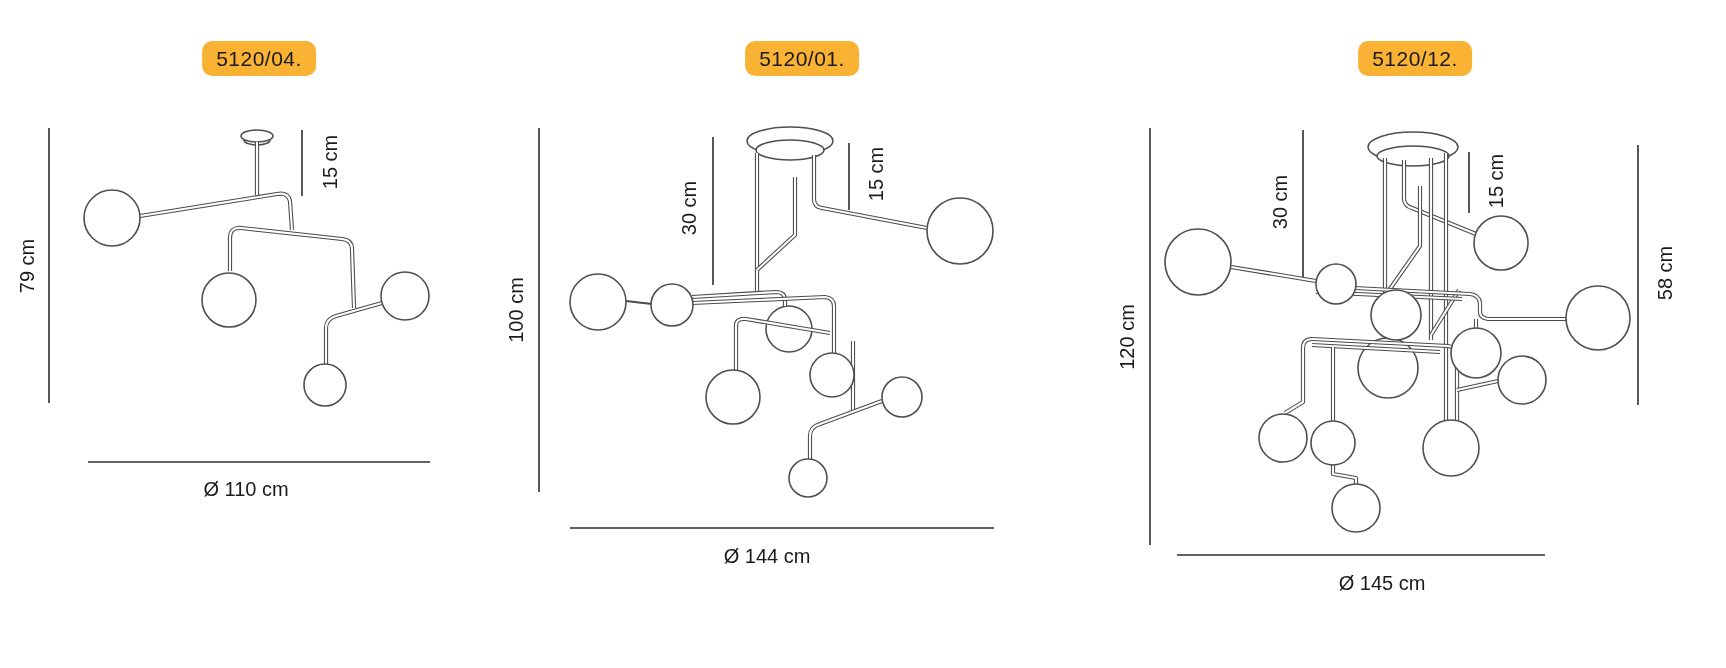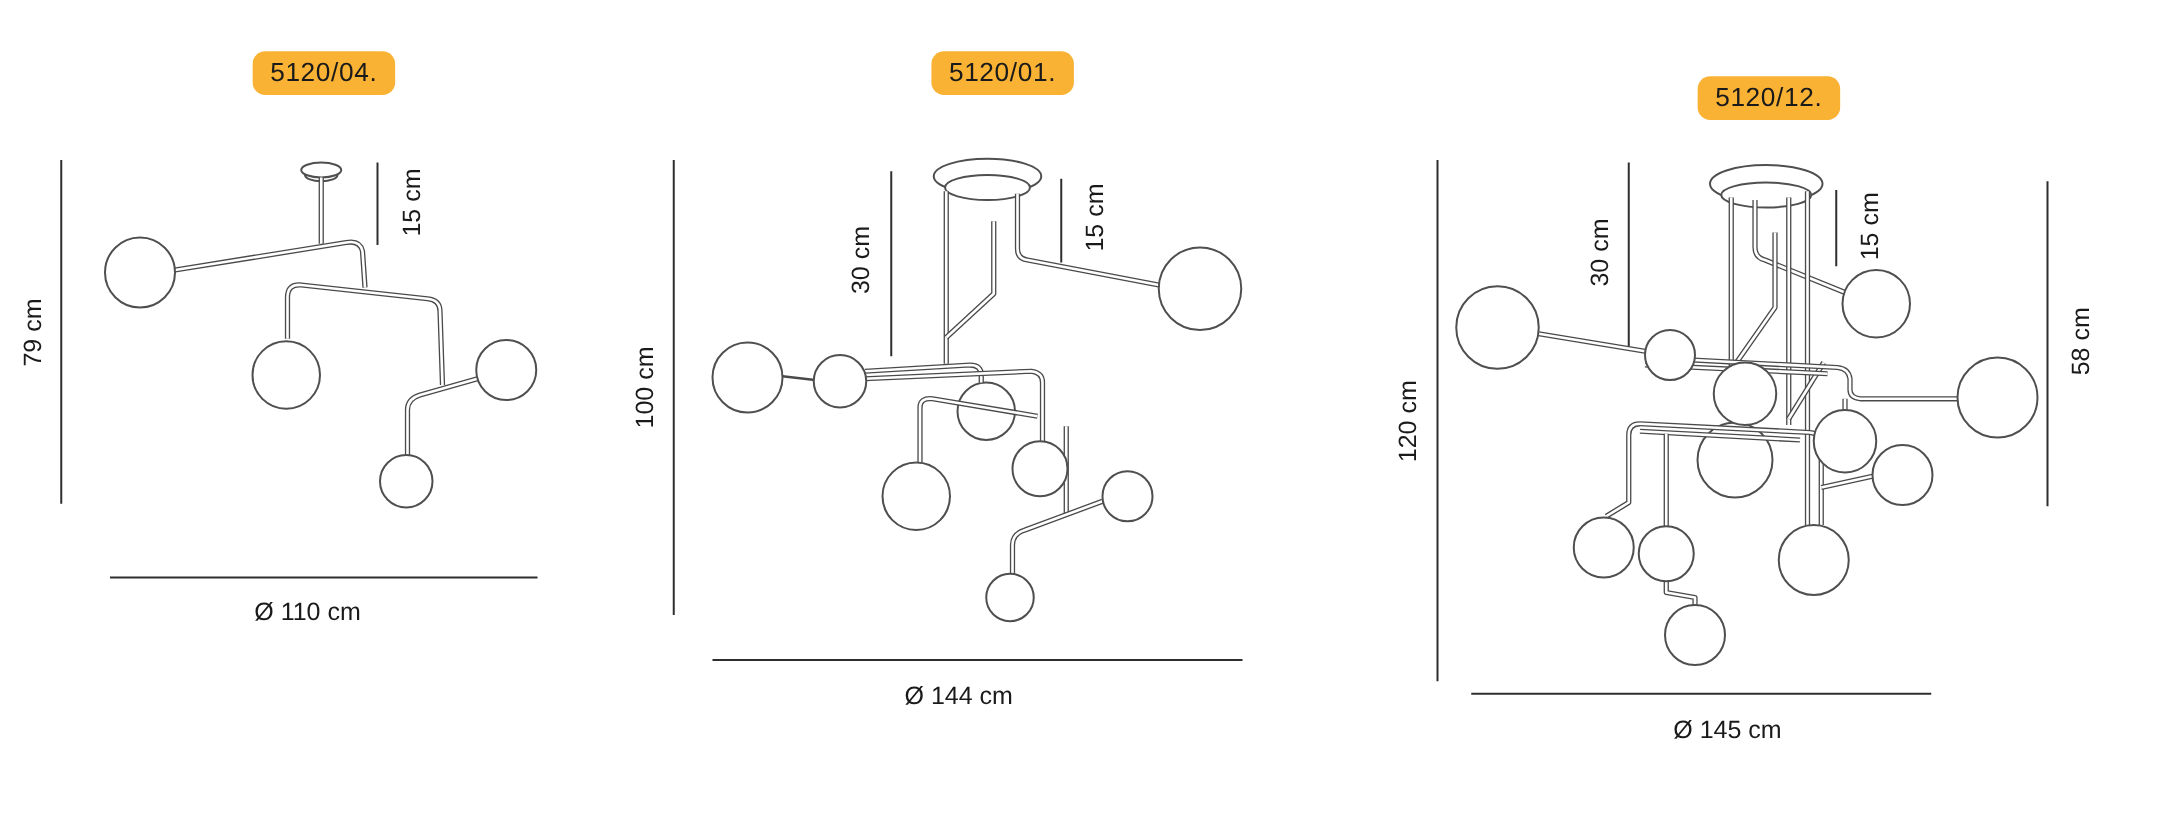--- a/index.html
+++ b/index.html
@@ -22,21 +22,21 @@
 <body>
 
 <div class="stage">
 
   <div class="badge" style="left:259px;">
     <span>5120/04.</span>
   </div>
   <div class="badge" style="left:802px;">
     <span>5120/01.</span>
   </div>
-  <div class="badge" style="left:1415px;margin-top:20px;">
+  <div class="badge" style="left:1415px;">
     <span>5120/12.</span>
   </div>
 
   <svg class="panel" style="left:0;" width="480" height="668" viewBox="0 0 480 668">
 
     <line class="dim" x1="49" y1="128" x2="49" y2="403"></line>
     <line class="dim" x1="302" y1="130" x2="302" y2="196"></line>
     <line class="dim" x1="88" y1="462" x2="430" y2="462"></line>
 
     <text class="dimtext" transform="rotate(-90 27 266)" x="27" y="266" text-anchor="middle" dominant-baseline="central">79 cm</text>

